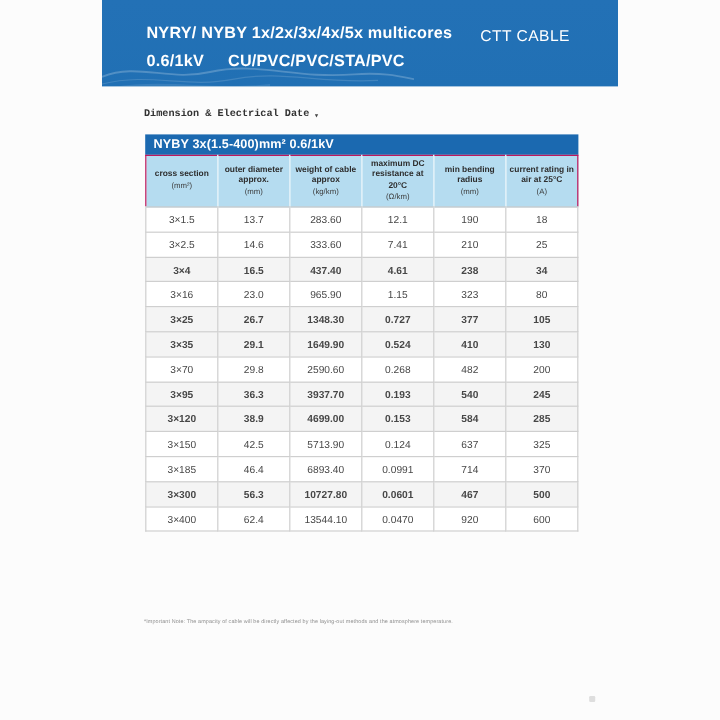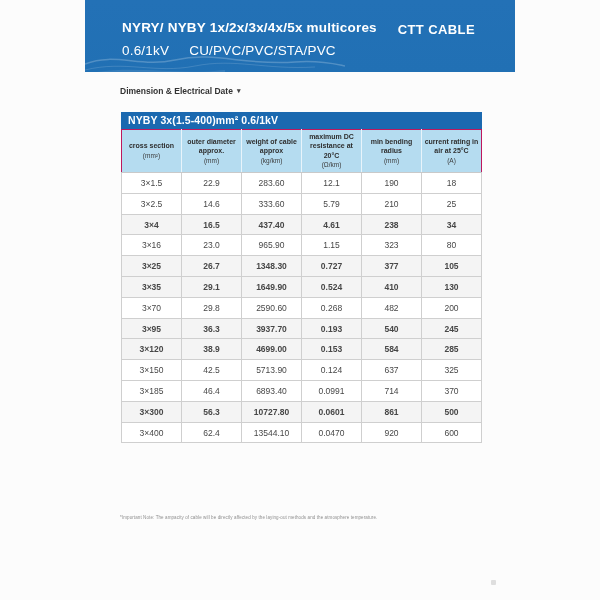--- a/index.html
+++ b/index.html
@@ -12,33 +12,33 @@
   .page { position: relative; width: 600px; height: 600px; background: #fcfcfc; overflow: hidden; }
 
   
   .banner {
     position: absolute; left: 85px; top: 0; width: 430px; height: 72px;
     background: linear-gradient(180deg, #2371b6 0%, #2170b4 100%);
     overflow: hidden;
   }
   .banner-text { position: absolute; left: 37px; top: 21px; color: #ffffff; }
   .banner-line1 { font-size: 13.5px; font-weight: 600; letter-spacing: 0.2px; line-height: 1; }
-  .banner-line2 { font-size: 13.5px; font-weight: 400; letter-spacing: 0.2px; line-height: 1; margin-top: 9px; }
+  .banner-line2 { font-size: 13.5px; font-weight: 700; letter-spacing: 0.2px; line-height: 1; margin-top: 9px; }
   .banner-line2 .voltage { margin-right: 20px; }
   .banner-logo {
     position: absolute; right: 40px; top: 22px; color: #ffffff;
-    font-size: 13px; font-weight: 700; letter-spacing: 0.4px;
+    font-size: 13px; font-weight: 400; letter-spacing: 0.4px;
   }
   .wave { position: absolute; left: 0; bottom: -2px; pointer-events: none; }
 
   
   .section-label {
     position: absolute; left: 120px; top: 86px; height: 14px;
-    display: flex; align-items: flex-start; gap: 4px;
-    font-size: 8.5px; font-weight: 700; color: #333333; cursor: pointer;
+    display: flex; align-items: flex-end; gap: 4px;
+    font-size: 8.5px; font-weight: 700; color: #333333; cursor: pointer; font-family: Liberation Mono, monospace;
   }
   .section-label .arrow { font-size: 7px; color: #444444; position: relative; top: 0.5px; }
 
   
   .table-wrap { position: absolute; left: 121px; top: 112px; width: 361px; }
   .table-title {
     background: #1b69b0; color: #ffffff;
     font-size: 10.5px; font-weight: 700; letter-spacing: 0.1px;
     padding: 3px 0 3px 7px; height: 17px; line-height: 11px;
   }
@@ -123,31 +123,31 @@
             </th>
             <th>
               <div class="col-label">current rating in air at 25°C</div>
               <div class="col-unit">(A)</div>
             </th>
           </tr>
       </thead>
       <tbody id="table-body">
           <tr>
             <td>3×1.5</td>
-            <td>22.9</td>
+            <td>13.7</td>
             <td>283.60</td>
             <td>12.1</td>
             <td>190</td>
             <td>18</td>
           </tr>
           <tr>
             <td>3×2.5</td>
             <td>14.6</td>
             <td>333.60</td>
-            <td>5.79</td>
+            <td>7.41</td>
             <td>210</td>
             <td>25</td>
           </tr>
           <tr class="shaded">
             <td>3×4</td>
             <td>16.5</td>
             <td>437.40</td>
             <td>4.61</td>
             <td>238</td>
             <td>34</td>
@@ -214,21 +214,21 @@
             <td>6893.40</td>
             <td>0.0991</td>
             <td>714</td>
             <td>370</td>
           </tr>
           <tr class="shaded">
             <td>3×300</td>
             <td>56.3</td>
             <td>10727.80</td>
             <td>0.0601</td>
-            <td>861</td>
+            <td>467</td>
             <td>500</td>
           </tr>
           <tr>
             <td>3×400</td>
             <td>62.4</td>
             <td>13544.10</td>
             <td>0.0470</td>
             <td>920</td>
             <td>600</td>
           </tr>

